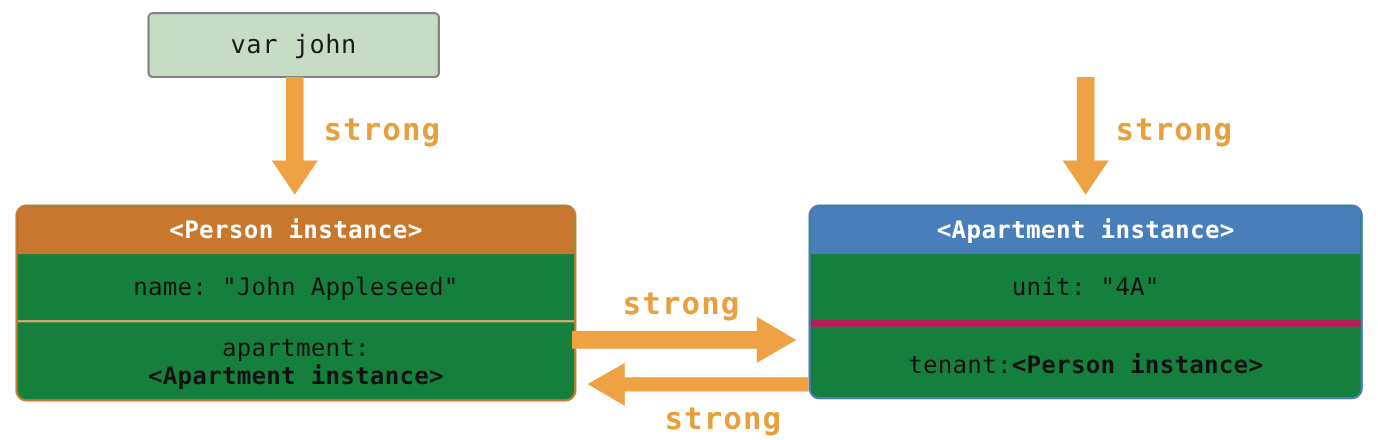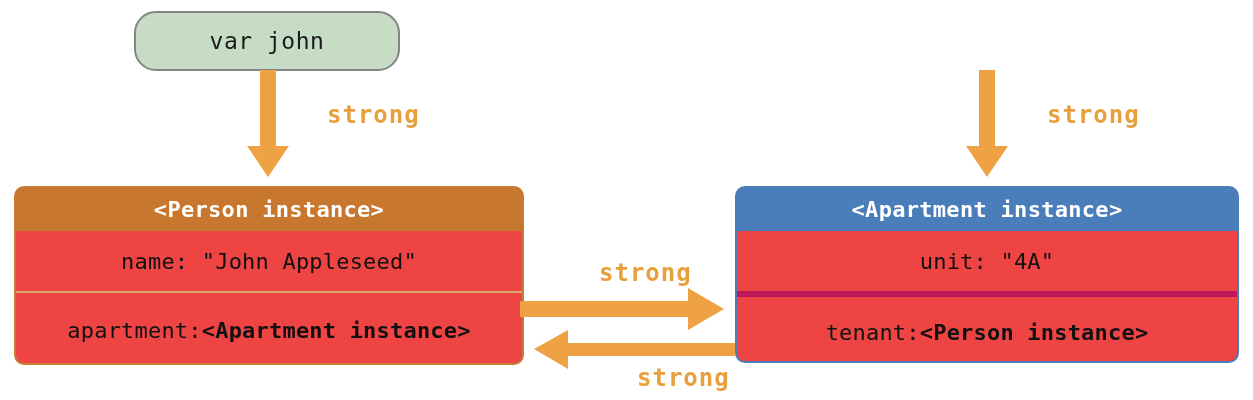--- a/index.html
+++ b/index.html
@@ -15,36 +15,36 @@
     overflow: hidden;
     font-family: "DejaVu Sans Mono", "Liberation Mono", monospace;
   }
 
   
   .var-box {
     position: absolute;
     box-sizing: border-box;
     background: #c6dcc5;
     border: 2px solid #838383;
-    border-radius: 22px;
+    border-radius: 5px;
     display: flex;
     align-items: center;
     justify-content: center;
     color: #1a1a1a;
     font-size: 23px;
     letter-spacing: 0.5px;
   }
   #var-john-box  { left: 134px; top: 11px; width: 266px; height: 60px; }
   #var-unit4a-box{ left: 852px; top: 11px; width: 268px; height: 60px; }
 
   
   .instance-box {
     position: absolute;
     box-sizing: border-box;
-    background: #ef4444;
+    background: #15803d;
     border-radius: 10px;
     overflow: hidden;
   }
   .instance-header {
     box-sizing: border-box;
     width: 100%;
     height: 43px;
     display: flex;
     align-items: center;
     justify-content: center;
@@ -68,21 +68,21 @@
   .instance-row.row-2 { height: 76px; }
   .row-label { font-weight: normal; }
   .row-value-bold { font-weight: bold; }
 
   
   #person-box {
     left: 14px; top: 186px; width: 510px; height: 179px;
     border: 2px solid #c87d35;
   }
   #person-box .instance-header { background: #c8772e; }
-  #person-box .row-2 { border-top: 2px solid #dba871; }
+  #person-box .row-2 { border-top: 2px solid #dba871; flex-direction: column; }
 
   
   #apartment-box {
     left: 735px; top: 186px; width: 504px; height: 177px;
     border: 2px solid #4a7ebb;
   }
   #apartment-box .instance-header { background: #4a7ebb; }
   #apartment-box .row-2 { border-top: 6px solid #be185d; }
 
   
@@ -92,24 +92,23 @@
   #arrow-down-left  { left: 246px; top: 70px; }
   #arrow-down-right { left: 965px; top: 70px; }
   #arrow-right-mid  { left: 520px; top: 287px; }
   #arrow-left-mid   { left: 534px; top: 330px; }
 
   
   .strong-label {
     position: absolute;
     color: #e8a03c;
     font-weight: bold;
-    font-size: 24px;
+    font-size: 28px;
     letter-spacing: 1px;
     white-space: nowrap;
-    margin-left: 33px;
   }
   #strong-label-john      { left: 294px; top: 101px; }
   #strong-label-unit4a    { left: 1014px; top: 101px; }
   #strong-label-apartment { left: 566px; top: 259px; }
   #strong-label-tenant    { left: 604px; top: 364px; }
 </style>
 </head>
 <body>
 
 <div id="canvas">

